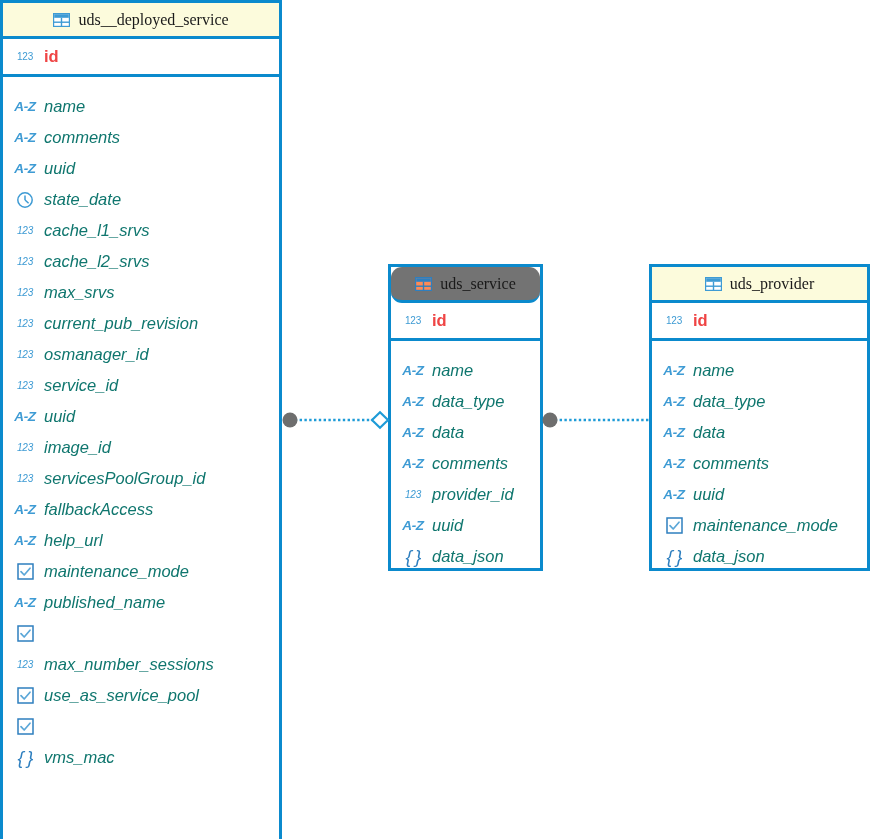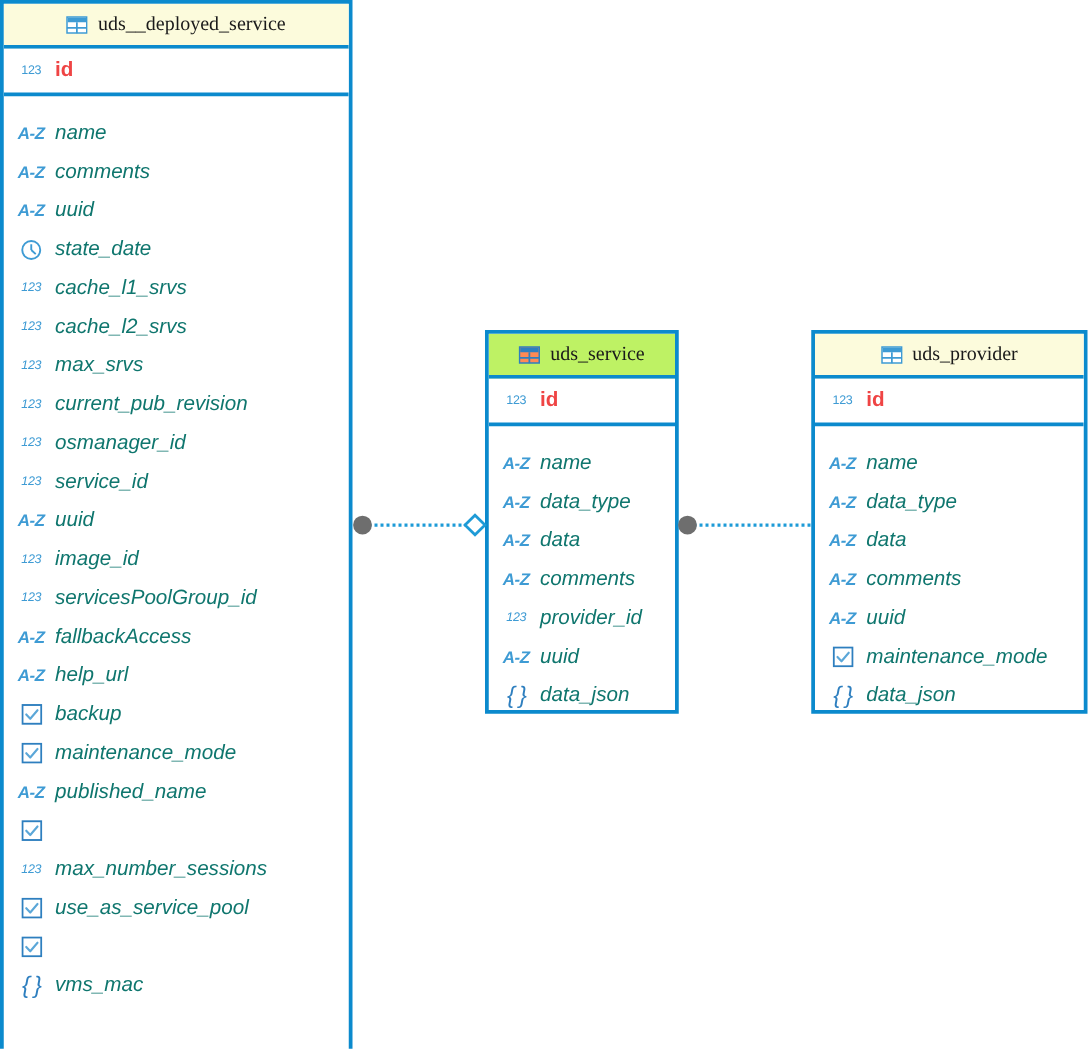--- a/index.html
+++ b/index.html
@@ -39,21 +39,22 @@
     height: 36px;
     display: flex;
     align-items: center;
     justify-content: center;
     gap: 8px;
     background: #FCFBDC;
     border-bottom: 3px solid #0B8ACD;
     padding: 0 8px;
   }
   .entity.is-highlighted > .entity-title {
-    background: #bef264;
+    background: #737373;
+    border-radius: 11px;
   }
 
   .entity-title-text {
     font-size: 16px;
     color: #1a1a1a;
     white-space: nowrap;
     line-height: 1;
     font-family: Liberation Serif, serif;
   }
 
@@ -224,29 +225,20 @@
           <span class="dt dt-str">A-Z</span>
           <span class="field-label">help_url</span>
         </div>
         <div class="field-row">
           <span class="dt dt-bool">
             <svg width="17" height="17" viewBox="0 0 17 17">
               <rect x="1" y="1" width="15" height="15" fill="#ffffff" stroke="#2E7FBF" stroke-width="1.5"></rect>
               <polyline points="4,8.6 7.2,12 13,5.2" fill="none" stroke="#5BA7D8" stroke-width="1.7" stroke-linecap="round" stroke-linejoin="round"></polyline>
             </svg>
           </span>
-          <span class="field-label">backup</span>
-        </div>
-        <div class="field-row">
-          <span class="dt dt-bool">
-            <svg width="17" height="17" viewBox="0 0 17 17">
-              <rect x="1" y="1" width="15" height="15" fill="#ffffff" stroke="#2E7FBF" stroke-width="1.5"></rect>
-              <polyline points="4,8.6 7.2,12 13,5.2" fill="none" stroke="#5BA7D8" stroke-width="1.7" stroke-linecap="round" stroke-linejoin="round"></polyline>
-            </svg>
-          </span>
           <span class="field-label">maintenance_mode</span>
         </div>
         <div class="field-row">
           <span class="dt dt-str">A-Z</span>
           <span class="field-label">published_name</span>
         </div>
         <div class="field-row">
           <span class="dt dt-bool">
             <svg width="17" height="17" viewBox="0 0 17 17">
               <rect x="1" y="1" width="15" height="15" fill="#ffffff" stroke="#2E7FBF" stroke-width="1.5"></rect>

